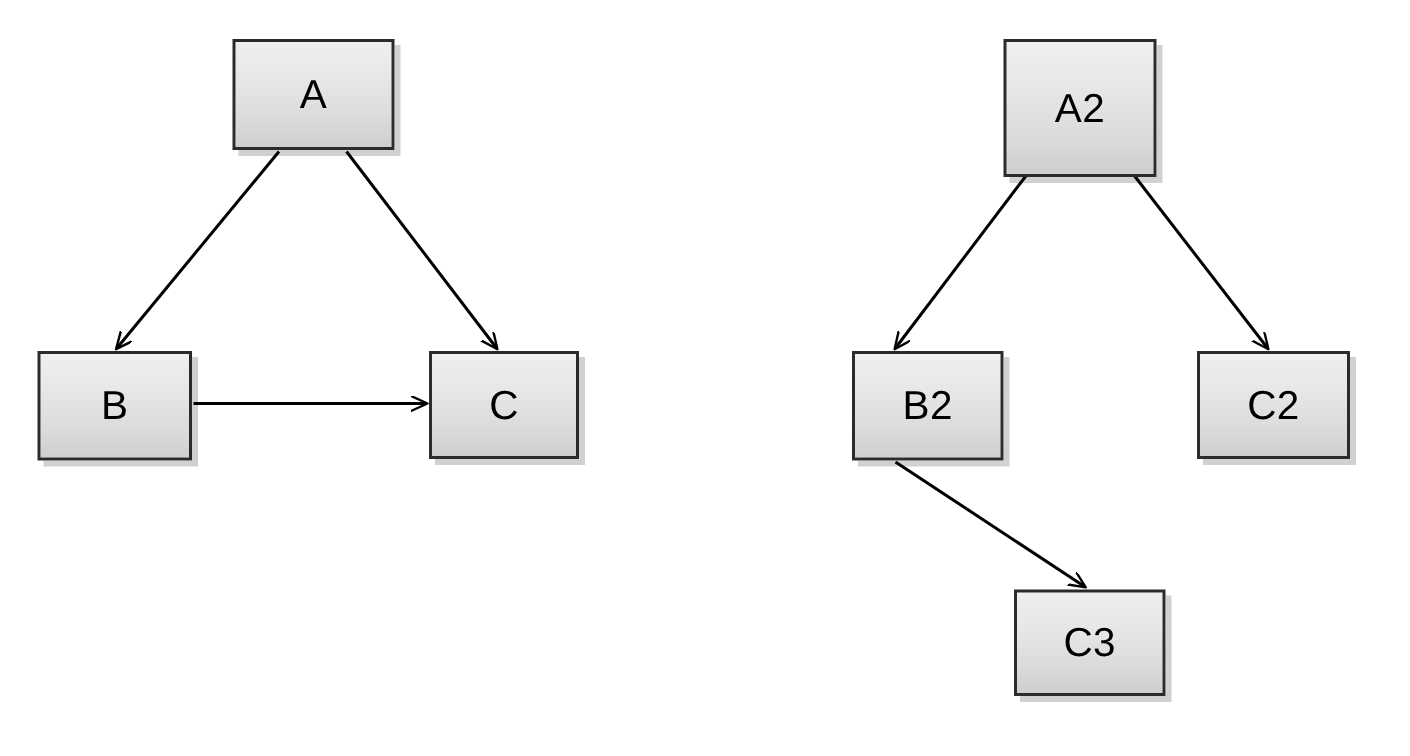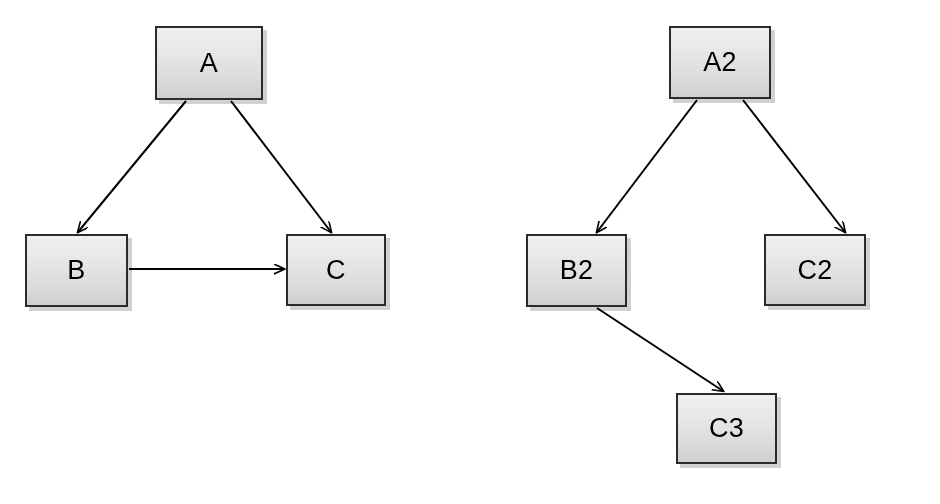--- a/index.html
+++ b/index.html
@@ -70,27 +70,27 @@
   <div id="nodes-group">
       <div class="node" style="left: 155px; top: 26px; width: 108px; height: 74px;">
         <span class="node-label">A</span>
       </div>
       <div class="node" style="left: 25px; top: 234px; width: 103px; height: 73px;">
         <span class="node-label">B</span>
       </div>
       <div class="node" style="left: 286px; top: 234px; width: 100px; height: 72px;">
         <span class="node-label">C</span>
       </div>
-      <div class="node" style="left: 669px; top: 26px; width: 102px; height: 73px;">
+      <div class="node" style="left: 669px; top: 26px; width: 102px; height: 92px;">
         <span class="node-label">A2</span>
       </div>
-      <div class="node" style="left: 526px; top: 234px; width: 101px; height: 73px; justify-content: center;">
+      <div class="node" style="left: 568px; top: 234px; width: 101px; height: 73px; justify-content: center;">
         <span class="node-label">B2</span>
       </div>
-      <div class="node" style="left: 764px; top: 234px; width: 102px; height: 72px;">
+      <div class="node" style="left: 798px; top: 234px; width: 102px; height: 72px;">
         <span class="node-label">C2</span>
       </div>
       <div class="node" style="left: 676px; top: 393px; width: 101px; height: 71px;">
         <span class="node-label">C3</span>
       </div>
     </div>
 
 </div>
 
 </body></html>

